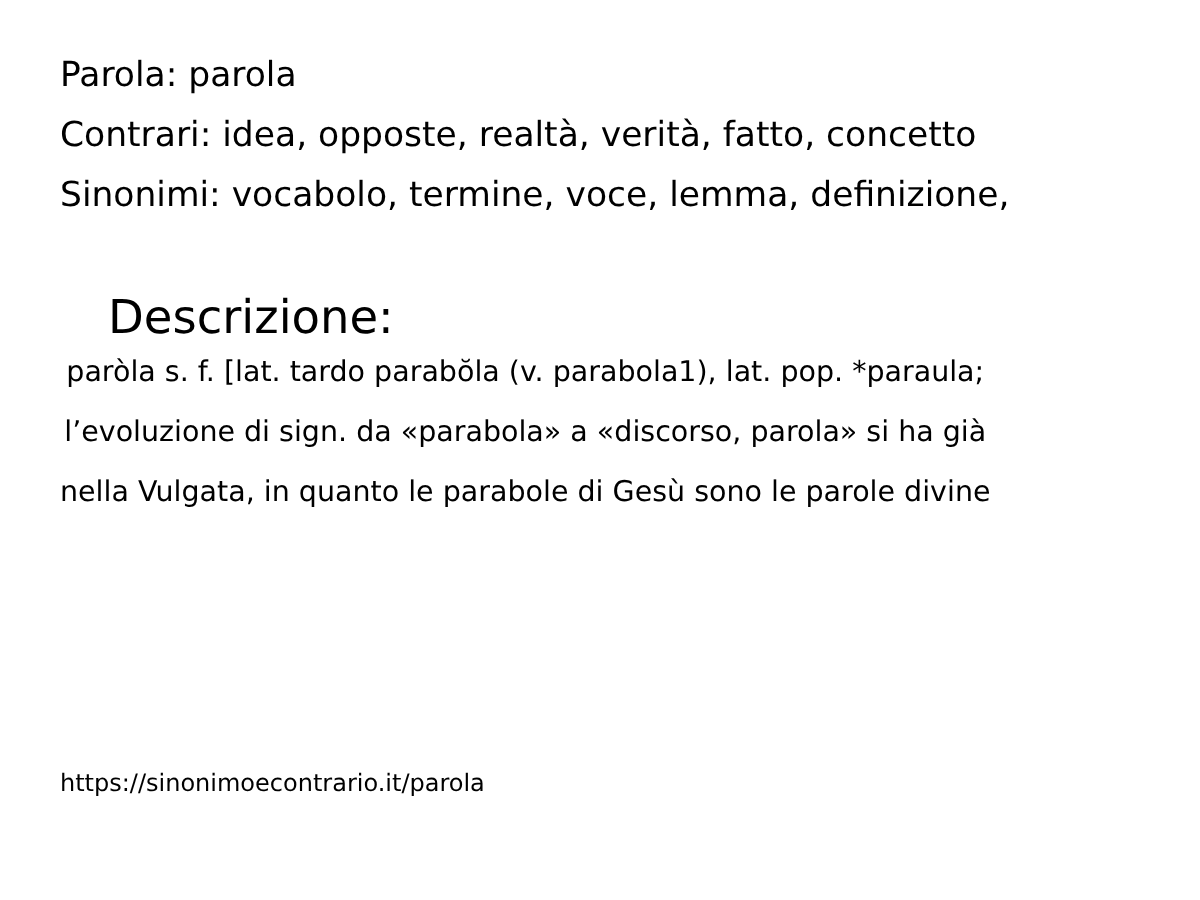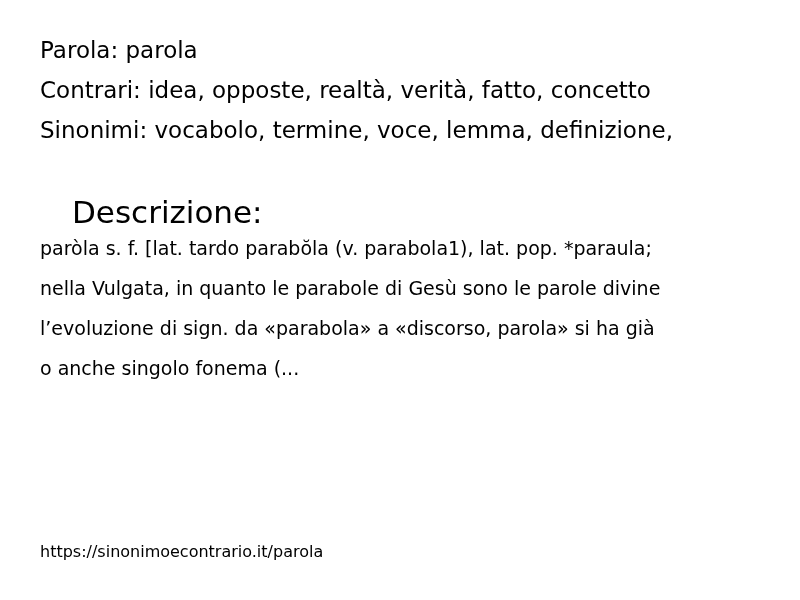--- a/index.html
+++ b/index.html
@@ -38,25 +38,26 @@
     margin-left: 32px;
   }
   .desc-body {
     position: absolute;
     left: 40px;
     top: 228px;
     font-size: 19px;
     line-height: 40px;
     white-space: nowrap;
     color: #000000;
+    text-align: center;
   }
   .footer-url {
     position: absolute;
     left: 40px;
-    top: 540px;
+    top: 510px;
     font-size: 16px;
     line-height: 24px;
     white-space: nowrap;
     color: #000000;
   }
 </style>
 </head>
 <body>
 
 <div class="page">
@@ -64,20 +65,19 @@
   <div class="header-block">
     <div>Parola: parola</div>
     <div>Contrari: idea, opposte, realtà, verità, fatto, concetto</div>
     <div>Sinonimi: vocabolo, termine, voce, lemma, definizione,</div>
   </div>
 
   <div class="desc-heading">Descrizione:</div>
 
   <div class="desc-body">
     <div>paròla s. f. [lat. tardo parabŏla (v. parabola1), lat. pop. *paraula;</div>
+    <div>l’evoluzione di sign. da «parabola» a «discorso, parola» si ha già</div>
     <div>nella Vulgata, in quanto le parabole di Gesù sono le parole divine</div>
-    <div>l’evoluzione di sign. da «parabola» a «discorso, parola» si ha già</div>
-    <div>o anche singolo fonema (...</div>
   </div>
 
   <div class="footer-url">https://sinonimoecontrario.it/parola</div>
 
 </div>
 
 </body></html>

